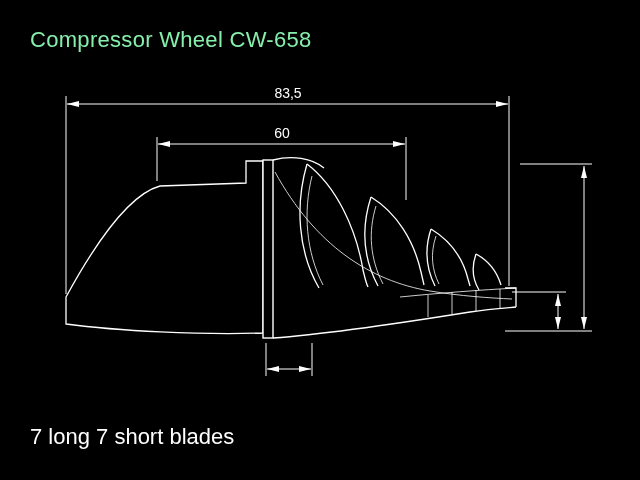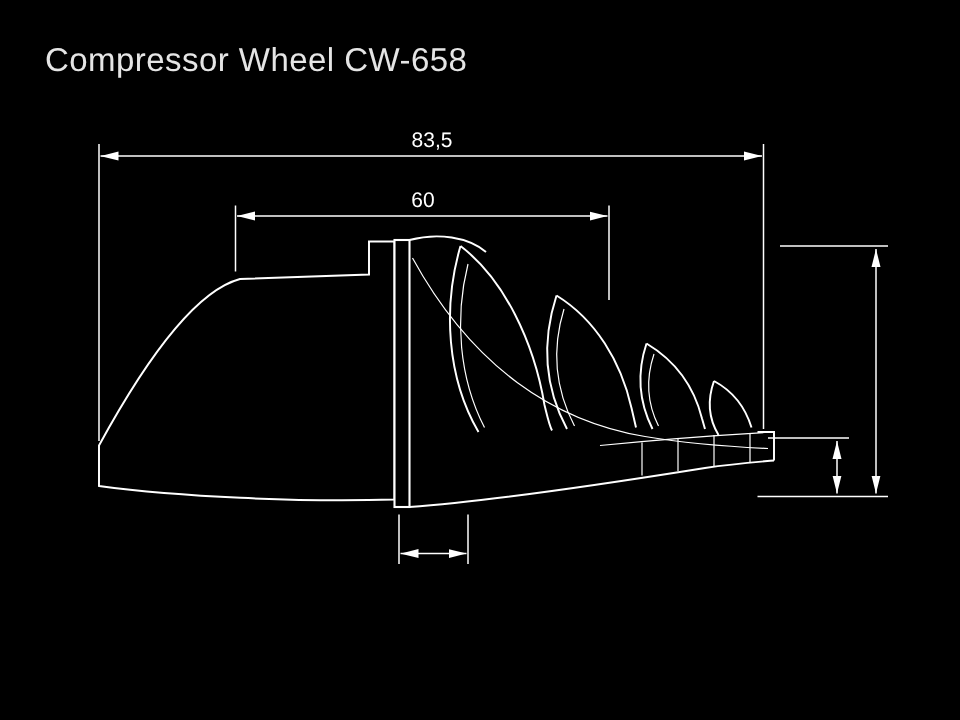--- a/index.html
+++ b/index.html
@@ -12,21 +12,21 @@
     width: 640px;
     height: 480px;
     background: #000000;
     overflow: hidden;
     font-family: "Liberation Sans", sans-serif;
   }
   .title {
     position: absolute;
     left: 30px;
     top: 27px;
-    color: #e5e5e5;
+    color: #86efac;
     font-size: 22px;
     letter-spacing: 0.3px;
     white-space: nowrap;
   }
   .footer {
     position: absolute;
     left: 30px;
     top: 424px;
     color: #ffffff;
     font-size: 22px;
@@ -125,14 +125,15 @@
       <line class="dim" x1="558" y1="294" x2="558" y2="329" marker-start="url(#arr)" marker-end="url(#arr)"></line>
     </g>
 
     <g>
       <line class="dim" x1="266" y1="343" x2="266" y2="376"></line>
       <line class="dim" x1="312" y1="343" x2="312" y2="376"></line>
       <line class="dim" x1="267" y1="369" x2="311" y2="369" marker-start="url(#arr)" marker-end="url(#arr)"></line>
     </g>
   </svg>
 
+  <div class="footer">7 long 7 short blades</div>
 
 </div>
 
 </body></html>

